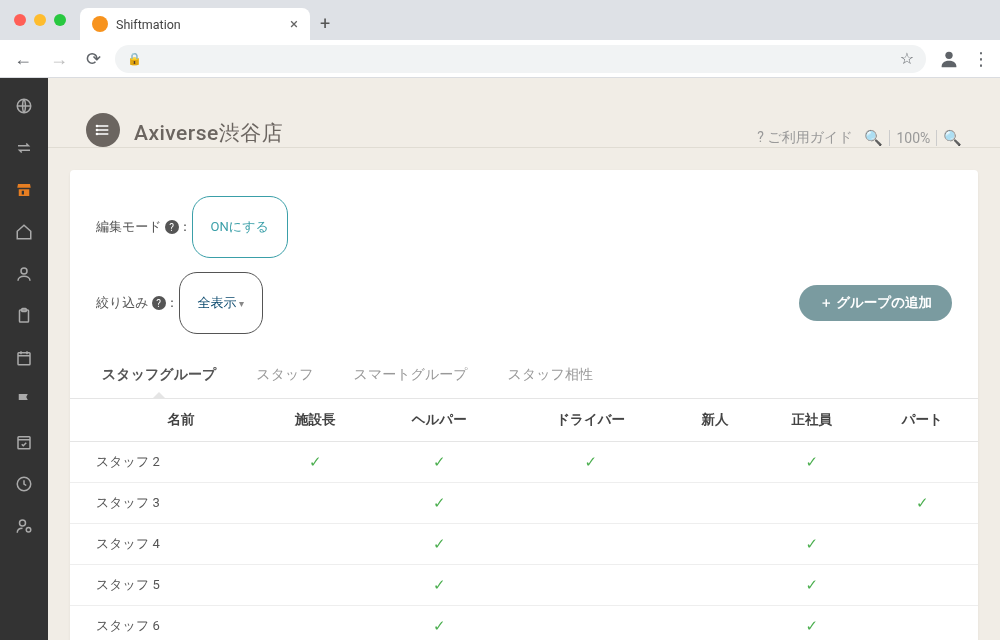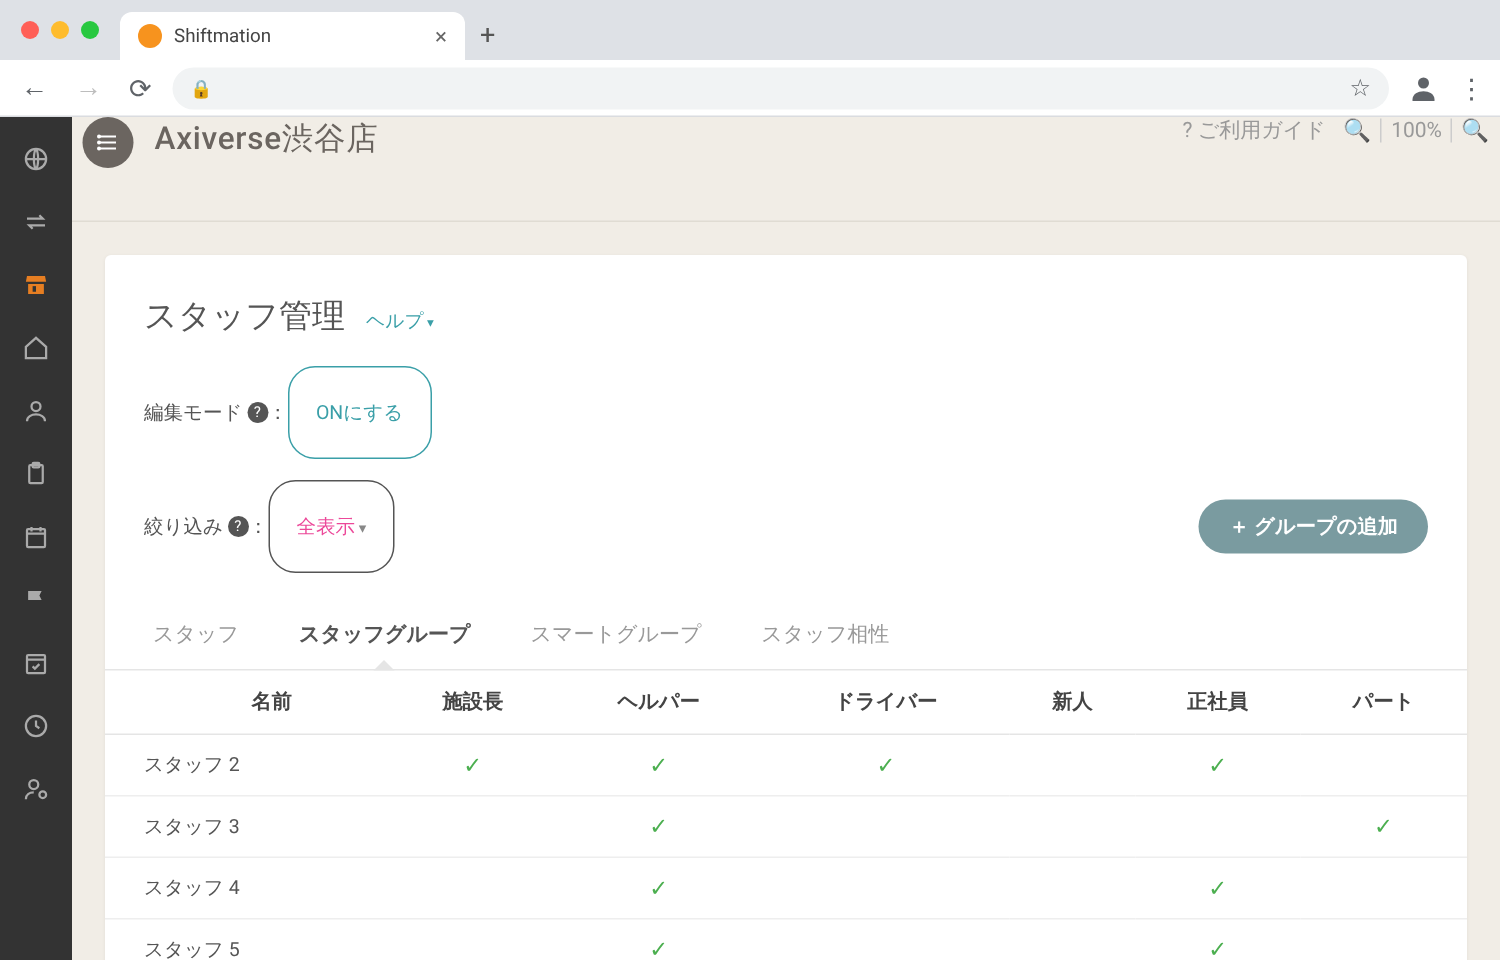--- a/index.html
+++ b/index.html
@@ -28,41 +28,41 @@
   .kebab { color: #5f6368; font-size: 18px; cursor: pointer; }
 
   
   .app { display: flex; height: 562px; background: #f1ede6; }
   .sidebar { width: 48px; background: #333333; display: flex; flex-direction: column; align-items: center; padding-top: 12px; gap: 10px; }
   .side-item { width: 32px; height: 32px; display: flex; align-items: center; justify-content: center; color: #aaa; cursor: pointer; font-size: 17px; position: relative; }
   .side-item.active { color: #e67e22; }
   .side-item svg { width: 18px; height: 18px; }
 
   .main { flex: 1; padding: 0; }
-  .topbar { height: 70px; display: flex; align-items: flex-start; padding: 0 7px; border-bottom: 1px solid #e0dcd3; }
+  .topbar { height: 70px; display: flex; align-items: flex-end; padding: 0 38px; border-bottom: 1px solid #e0dcd3; }
   .menu-btn { width: 34px; height: 34px; background: #6b6560; border-radius: 50%; display: flex; align-items: center; justify-content: center; color: #fff; cursor: pointer; margin-right: 14px; }
   .store-name { font-size: 21px; color: #6b6560; font-weight: 500; letter-spacing: 0.5px; }
   .top-right { margin-left: auto; display: flex; align-items: center; gap: 12px; color: #999; font-size: 14px; }
   .guide { color: #999; cursor: pointer; }
   .zoom-group { display: flex; align-items: center; gap: 6px; color: #999; }
   .zoom-sep { border-left: 1px solid #ccc; height: 16px; }
 
   .content-wrap { padding: 22px 22px 0 22px; }
   .card { background: #fff; border-radius: 4px; box-shadow: 0 1px 3px rgba(0,0,0,0.06); padding: 26px 0 0 0; }
   .card-header { padding: 0 26px; }
   .page-title-row { display: flex; align-items: baseline; gap: 14px; margin-bottom: 18px; }
   .page-title { font-size: 22px; color: #555; font-weight: 500; }
   .help-link { font-size: 12.5px; color: #3a9fa8; cursor: pointer; }
   .help-link::after { content: " ▾"; font-size: 9px; }
 
   .ctrl-row { display: flex; align-items: center; margin-bottom: 14px; font-size: 13px; color: #555; }
   .ctrl-label { display: flex; align-items: center; gap: 3px; }
   .q-icon { width: 14px; height: 14px; background: #555; color: #fff; border-radius: 50%; font-size: 10px; display: inline-flex; align-items: center; justify-content: center; }
   .pill-btn { border: 1.5px solid #3a9fa8; color: #3a9fa8; background: #fff; border-radius: 18px; padding: 21px 18px; font-size: 13px; cursor: pointer; }
-  .pill-btn.dropdown { border-color: #555; color: #ec4899; }
+  .pill-btn.dropdown { border-color: #555; color: #0c4a6e; }
   .pill-btn.dropdown::after { content: " ▾"; font-size: 10px; color: #888; }
   .add-group-btn { margin-left: auto; background: #7a9ba0; color: #fff; border: none; border-radius: 18px; padding: 9px 20px; font-size: 13.5px; cursor: pointer; font-weight: 700; }
 
   .tabs-row { display: flex; gap: 28px; padding: 8px 26px 0 26px; border-bottom: 1px solid #e5e5e5; }
   .tab-item { color: #999; font-size: 14px; padding: 10px 6px 14px 6px; cursor: pointer; position: relative; }
   .tab-item.active { color: #555; font-weight: 600; }
   .tab-item.active::after { content: ""; position: absolute; bottom: -1px; left: 50%; transform: translateX(-50%); width: 0; height: 0; border-left: 7px solid transparent; border-right: 7px solid transparent; border-bottom: 7px solid #e5e5e5; }
 
   table { width: 100%; border-collapse: collapse; }
   th { font-size: 13.5px; color: #444; font-weight: 600; padding: 12px 8px; text-align: center; border-bottom: 1px solid #e5e5e5; }
@@ -192,24 +192,20 @@
           <span>100%</span>
           <span class="zoom-sep"></span>
           <span style="font-size:15px; cursor:pointer;">🔍</span>
         </div>
       </div>
     </div>
 
     <div class="content-wrap">
       <div class="card">
         <div class="card-header">
-          <div class="page-title-row">
-            <div class="page-title">スタッフ管理</div>
-            <span class="help-link">ヘルプ</span>
-          </div>
 
           <div class="ctrl-row">
             <span class="ctrl-label">
               <span>編集モード</span>
               <span class="q-icon">?</span>
             </span>
             <span>：</span>
             <button class="pill-btn">ONにする</button>
           </div>
 
@@ -218,22 +214,22 @@
               <span>絞り込み</span>
               <span class="q-icon">?</span>
             </span>
             <span>：</span>
             <button class="pill-btn dropdown">全表示</button>
             <button class="add-group-btn">＋ グループの追加</button>
           </div>
         </div>
 
         <div class="tabs-row" id="tabs-row">
+            <div class="tab-item active">スタッフグループ</div>
             <div class="tab-item">スタッフ</div>
-            <div class="tab-item active">スタッフグループ</div>
             <div class="tab-item">スマートグループ</div>
             <div class="tab-item">スタッフ相性</div>
           </div>
 
         <table>
           <thead>
               <tr id="thead-row">
                 <th>名前</th>
                 <th>施設長</th>
                 <th>ヘルパー</th>

